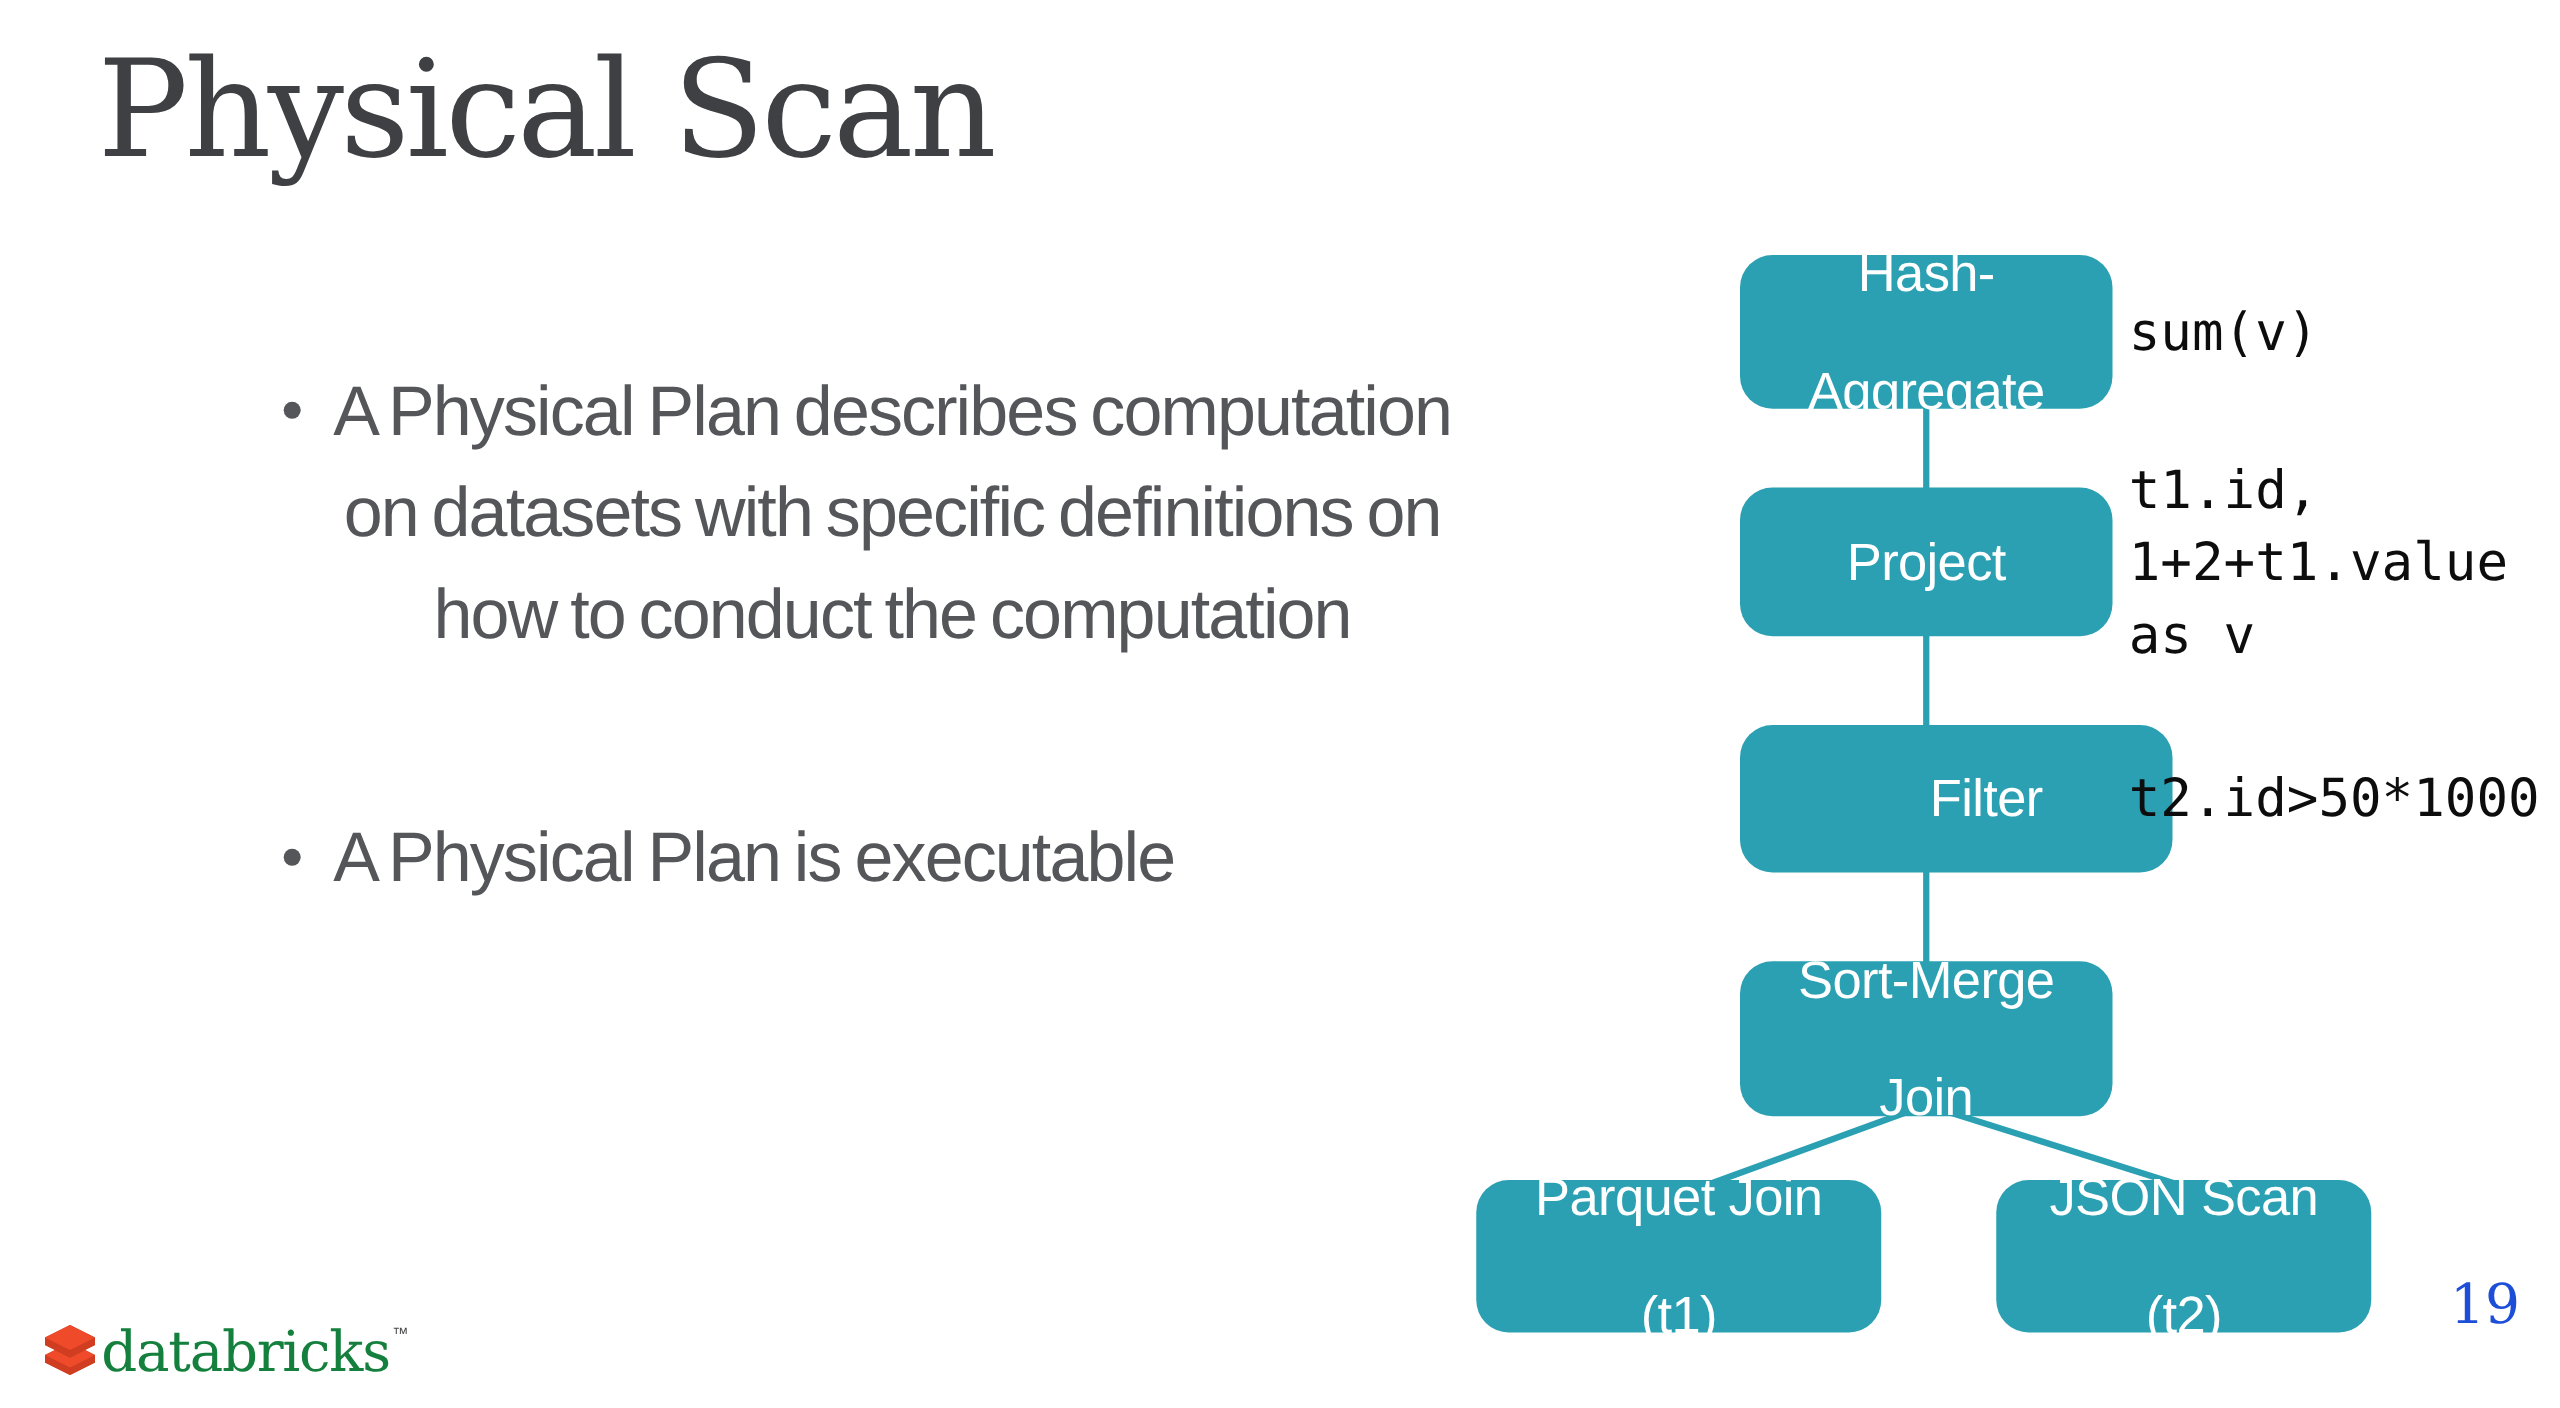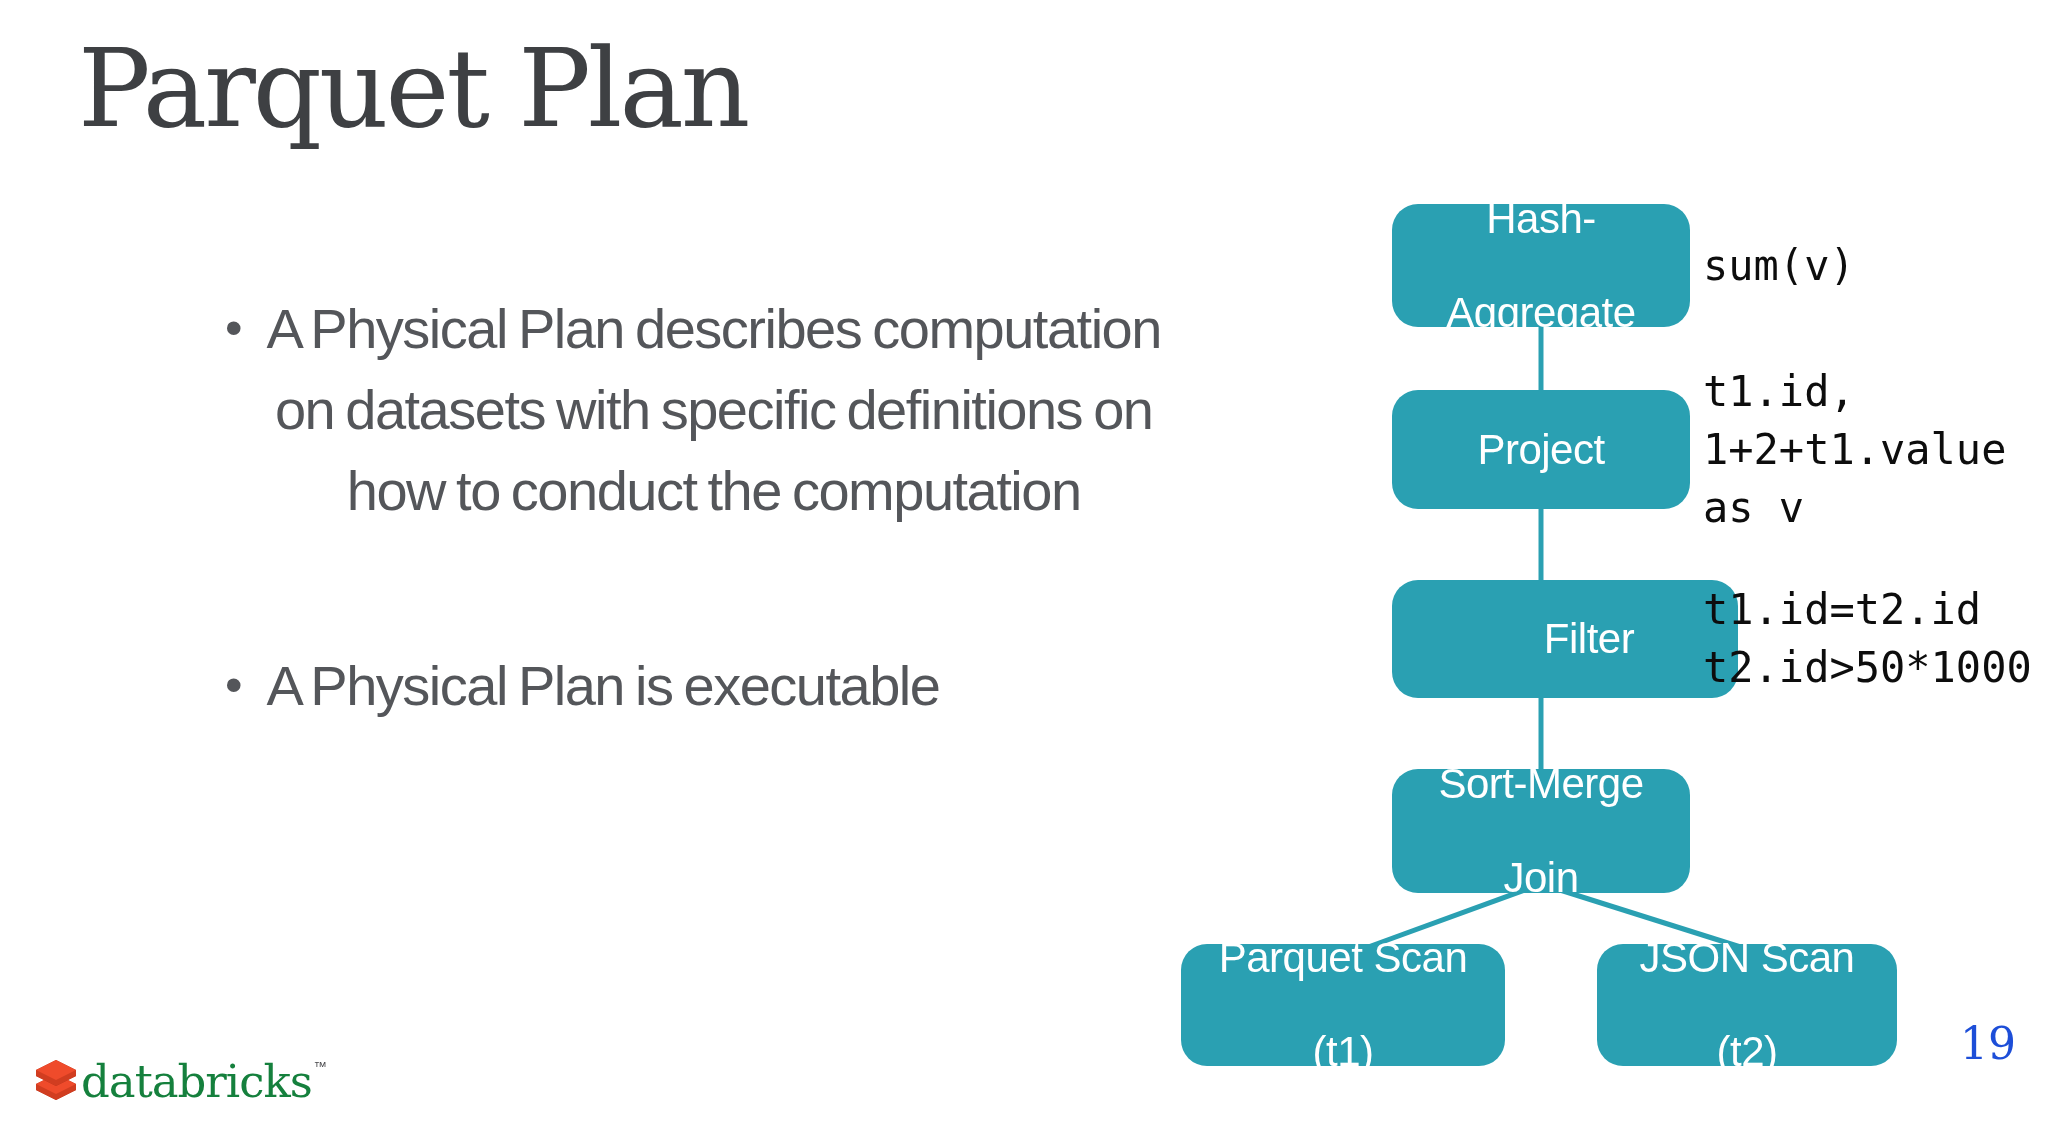--- a/index.html
+++ b/index.html
@@ -46,21 +46,21 @@
              color:#15803d;letter-spacing:-1px;margin-left:3px;line-height:48px;}
   .logo-tm{font-size:13px;color:#4a4a4d;vertical-align:top;position:relative;top:-16px;margin-left:2px;}
   .page-number{position:absolute;left:1960px;top:1018px;font-family:"DejaVu Serif",serif;
                font-size:44px;color:#1d4ed8;}
 </style>
 </head>
 <body>
 
 <div class="slide">
 
-  <h1 class="title">Parquet Plan</h1>
+  <h1 class="title">Physical Scan</h1>
 
   <div class="bullet bullet-1">
     <span class="dot">•</span>
     <div class="lines">
       <div>A Physical Plan describes computation</div>
       <div>on datasets with specific definitions on</div>
       <div>how to conduct the computation</div>
     </div>
   </div>
 
@@ -89,38 +89,37 @@
     <div>Project</div>
   </div>
   <div class="node n-filter">
     <div>Filter</div>
   </div>
   <div class="node n-smj">
     <div>Sort-Merge</div>
     <div>Join</div>
   </div>
   <div class="node n-parquet">
-    <div>Parquet Scan</div>
+    <div>Parquet Join</div>
     <div>(t1)</div>
   </div>
   <div class="node n-json">
     <div>JSON Scan</div>
     <div>(t2)</div>
   </div>
 
   <div class="annotation a-1">
     <div>sum(v)</div>
   </div>
   <div class="annotation a-2">
     <div>t1.id,</div>
     <div>1+2+t1.value</div>
     <div>as v</div>
   </div>
   <div class="annotation a-3">
-    <div>t1.id=t2.id</div>
     <div>t2.id&gt;50*1000</div>
   </div>
 
   <div class="logo">
     <svg width="44" height="48" viewBox="0 0 44 48" xmlns="http://www.w3.org/2000/svg">
 
       <g>
         <polygon points="22,16 42,26 42,32 22,42 2,32 2,26" fill="#b6331c"></polygon>
         <polygon points="22,30 42,26 42,32 22,42 2,32 2,26" fill="#d13d20"></polygon>
         <polygon points="22,16 42,26 22,36 2,26" fill="#ef4b2b"></polygon>

